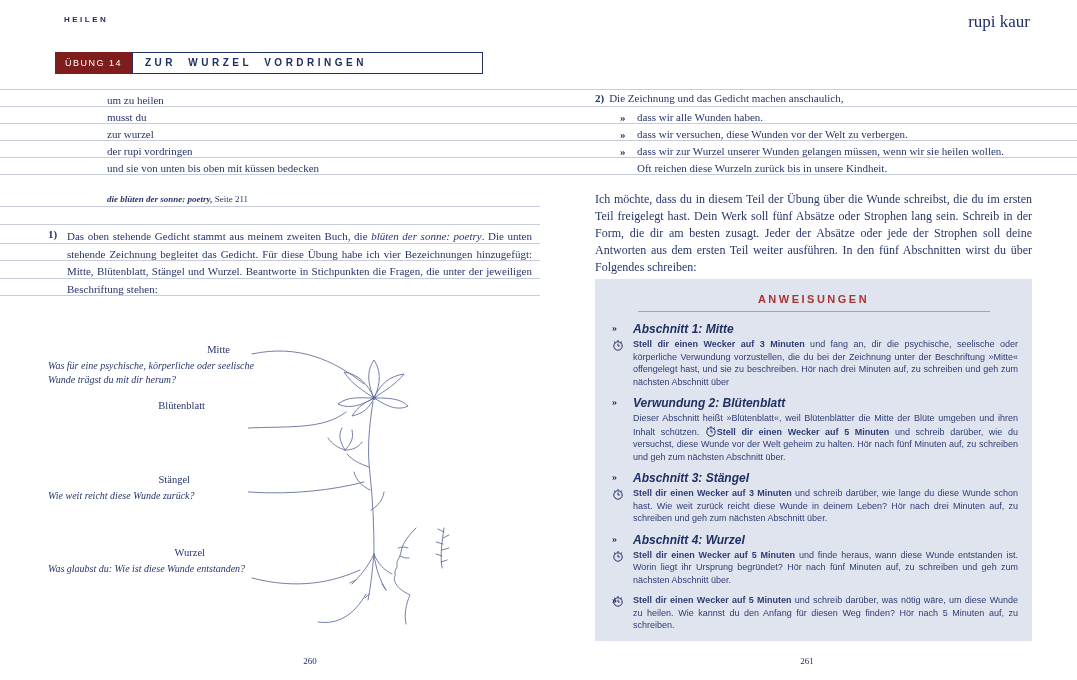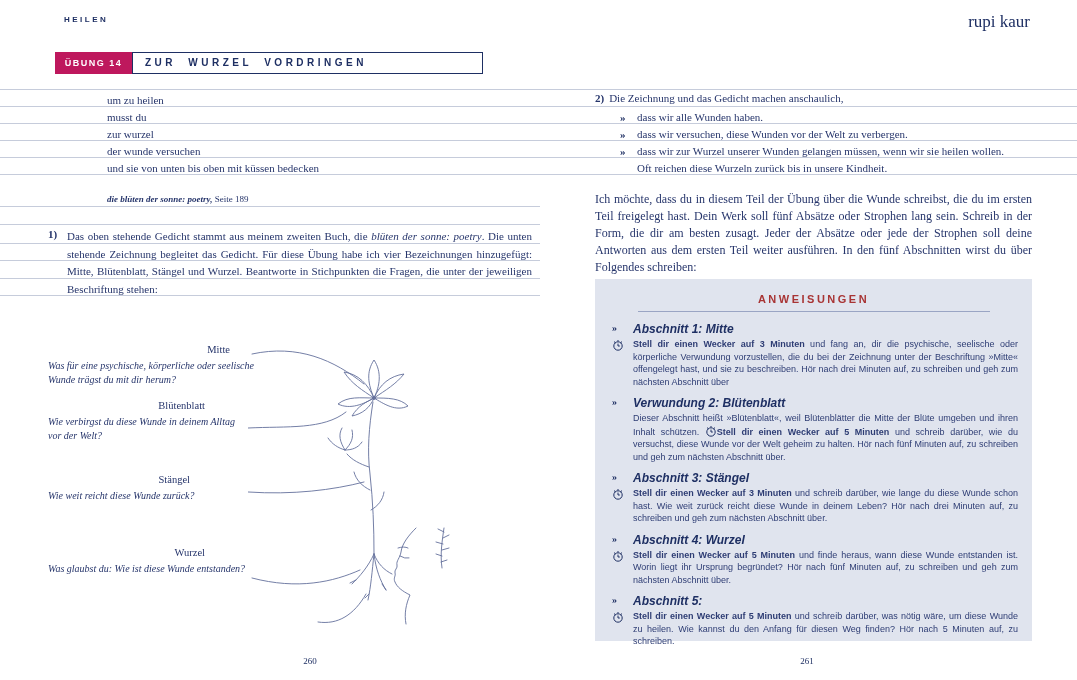--- a/index.html
+++ b/index.html
@@ -17,22 +17,22 @@
   .rule{position:absolute;left:0;height:1px;background:var(--rule);}
   .rule.full{width:1077px;}
   .rule.halfleft{width:540px;}
 
   
   .runhead{position:absolute;top:15px;left:64px;font-family:"Liberation Sans",sans-serif;
     font-size:8px;font-weight:bold;letter-spacing:2.5px;color:var(--navy);}
   .author{position:absolute;top:12px;right:47px;font-size:17px;color:var(--navy);}
 
   
-  .ex-num{position:absolute;left:55px;top:52px;width:77px;height:22px;background:#be185d;
-    color:#fff;font-family:"Liberation Sans",sans-serif;font-size:9px;font-weight:bold;
+  .ex-num{position:absolute;left:55px;top:52px;width:77px;height:22px;background:#7f1d1d;
+    color:#fff;font-family:"Liberation Sans",sans-serif;font-size:9px;font-weight:normal;
     letter-spacing:1.5px;display:flex;align-items:center;justify-content:center;}
   .ex-title{position:absolute;left:132px;top:52px;width:351px;height:22px;border:1px solid var(--navy);
     box-sizing:border-box;color:var(--navy);font-family:"Liberation Sans",sans-serif;font-size:10px;
     font-weight:bold;letter-spacing:3.5px;word-spacing:6px;line-height:20px;padding-left:12px;}
 
   
   .poem{position:absolute;left:107px;top:92px;font-size:11px;line-height:17px;color:var(--body-navy);}
   .attrib{position:absolute;left:107px;top:194px;font-size:9px;color:var(--body-navy);}
   .attrib .t{font-style:italic;font-weight:600;}
 
@@ -99,35 +99,34 @@
   <div class="runhead">HEILEN</div>
   <div class="author">rupi kaur</div>
 
   <div class="ex-num">ÜBUNG 14</div>
   <div class="ex-title">ZUR WURZEL VORDRINGEN</div>
 
   <div class="poem">
     <div>um zu heilen</div>
     <div>musst du</div>
     <div>zur wurzel</div>
-    <div>der wunde versuchen</div>
+    <div>der rupi vordringen</div>
     <div>und sie von unten bis oben mit küssen bedecken</div>
   </div>
-  <div class="attrib"><span class="t">die blüten der sonne: poetry,</span><span> Seite 189</span></div>
+  <div class="attrib"><span class="t">die blüten der sonne: poetry,</span><span> Seite 211</span></div>
 
   <div class="task1">
     <span class="tasknum">1)</span>
     <div class="task1-text"><span>Das oben stehende Gedicht stammt aus meinem zweiten Buch, die </span><span class="it">blüten der sonne: poetry</span><span>. Die unten stehende Zeichnung begleitet das Gedicht. Für diese Übung habe ich vier Bezeichnungen hinzugefügt: Mitte, Blütenblatt, Stängel und Wurzel. Beantworte in Stichpunkten die Fragen, die unter der jeweiligen Beschriftung stehen:</span></div>
   </div>
 
   <div class="dlabel" style="left:160px;top:344px;width:70px">Mitte</div>
   <div class="dq" style="left:48px;top:359px;width:215px">Was für eine psychische, körperliche oder seelische Wunde trägst du mit dir herum?</div>
 
   <div class="dlabel" style="left:125px;top:400px;width:80px">Blütenblatt</div>
-  <div class="dq" style="left:48px;top:415px;width:200px">Wie verbirgst du diese Wunde in deinem Alltag vor der Welt?</div>
 
   <div class="dlabel" style="left:120px;top:474px;width:70px">Stängel</div>
   <div class="dq" style="left:48px;top:489px;width:230px">Wie weit reicht diese Wunde zurück?</div>
 
   <div class="dlabel" style="left:135px;top:547px;width:70px">Wurzel</div>
   <div class="dq" style="left:48px;top:562px;width:245px">Was glaubst du: Wie ist diese Wunde entstanden?</div>
 
   <div class="drawing">
     <svg width="235" height="298" viewBox="0 0 235 298" fill="none" stroke="#64719c" stroke-width="0.9" stroke-linecap="round">
 
@@ -254,21 +253,20 @@
               <path d="M6,7 h1.8"></path>
               <path d="M6,1 v1.4"></path>
               <path d="M2,2.6 l1.3,1.1"></path>
               <path d="M10,2.6 l-1.3,1.1"></path>
             </svg>
           </span><span class="ib">Stell dir einen Wecker auf 5 Minuten</span><span> und finde heraus, wann diese Wunde entstanden ist. Worin liegt ihr Ursprung begründet? Hör nach fünf Minuten auf, zu schreiben und geh zum nächsten Abschnitt über.</span></div>
     </div>
 
     <div class="isec">
       <span class="imark">»</span>
-      <div class="ititle">Abschnitt 5:</div>
       <div class="ibody lead"><span class="clock">
             <svg width="12" height="12" viewBox="0 0 12 12" fill="none" stroke="#1e2f63" stroke-width="1">
               <circle cx="6" cy="7" r="4.2"></circle>
               <path d="M6,7 V4.6"></path>
               <path d="M6,7 h1.8"></path>
               <path d="M6,1 v1.4"></path>
               <path d="M2,2.6 l1.3,1.1"></path>
               <path d="M10,2.6 l-1.3,1.1"></path>
             </svg>
           </span><span class="ib">Stell dir einen Wecker auf 5 Minuten</span><span>  und schreib darüber, was nötig wäre, um diese Wunde zu heilen. Wie kannst du den Anfang für diesen Weg finden? Hör nach 5 Minuten auf, zu schreiben.</span></div>

